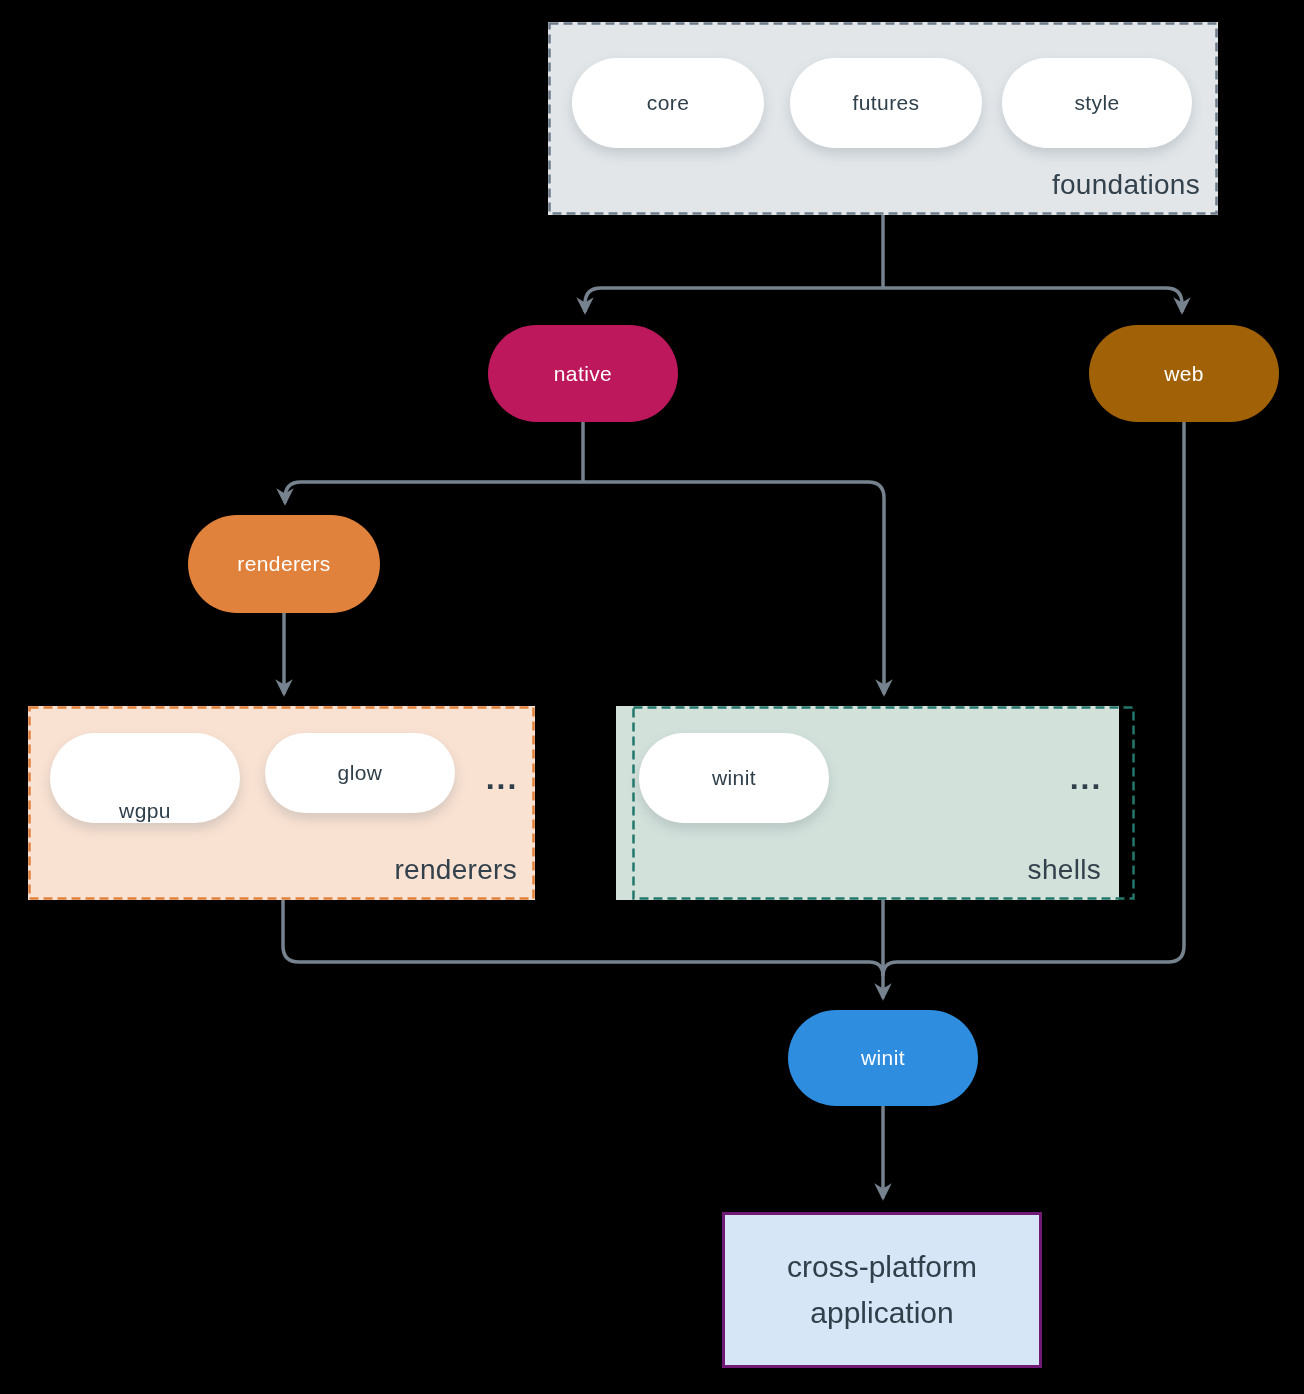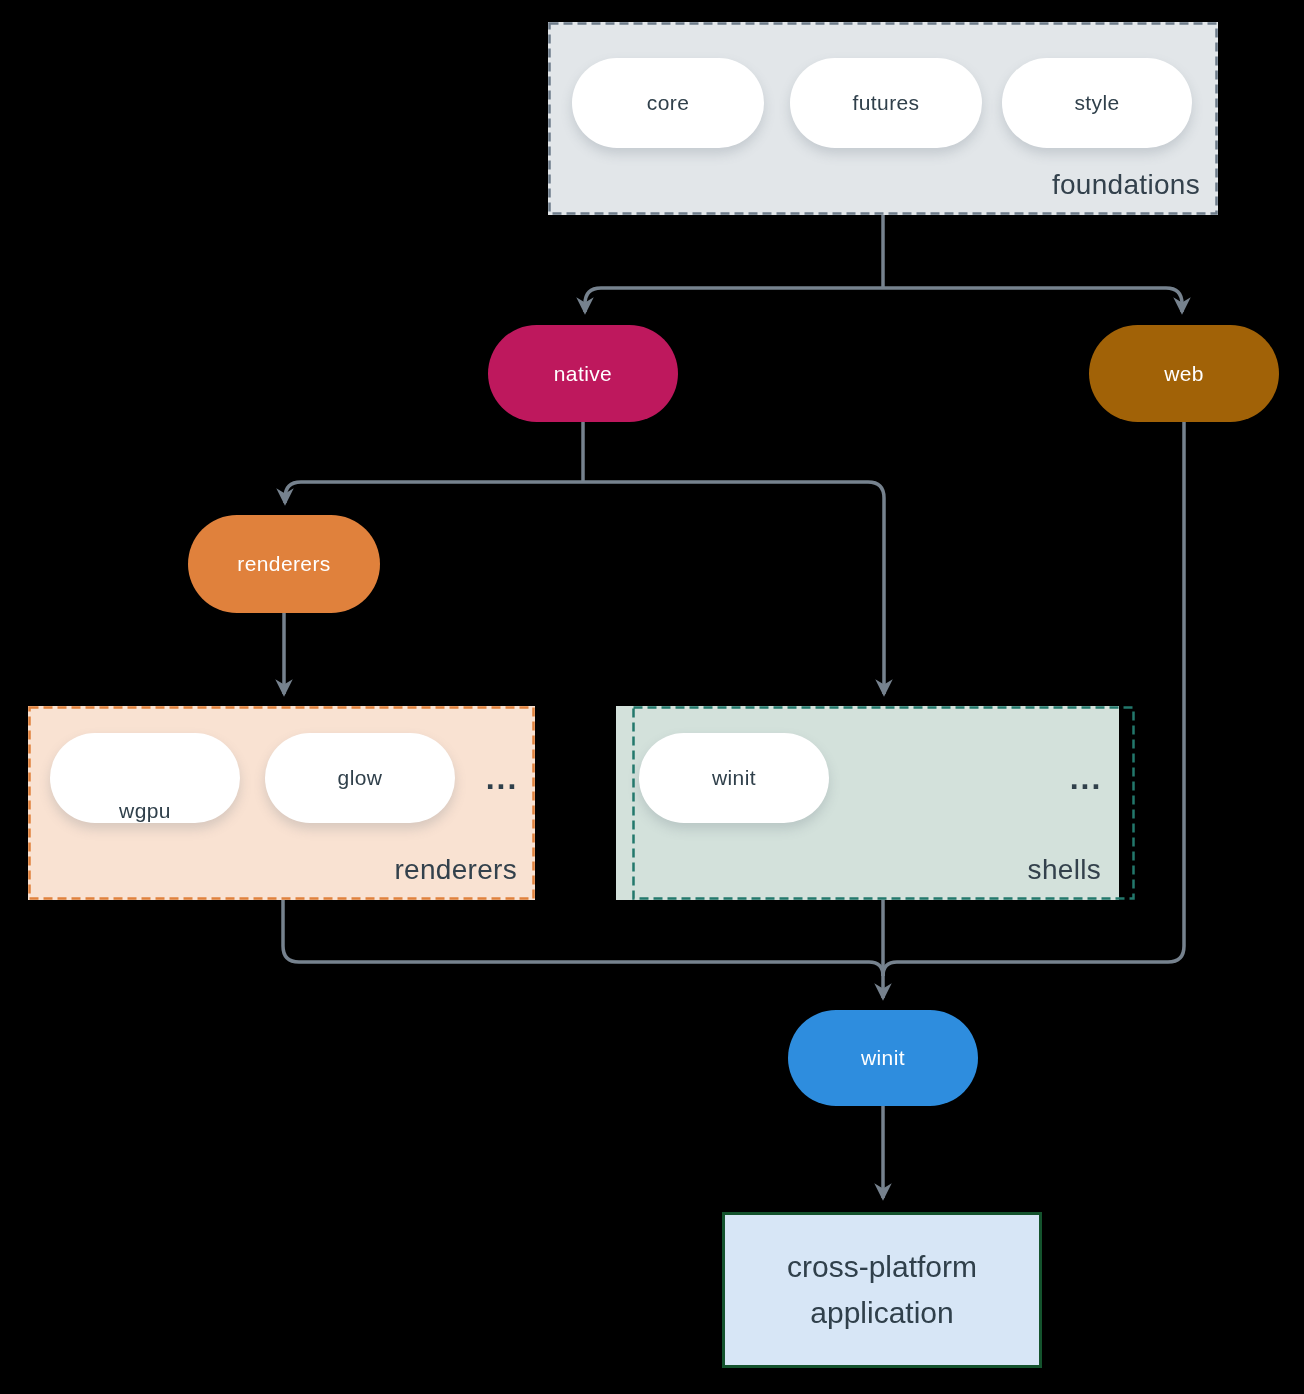--- a/index.html
+++ b/index.html
@@ -38,21 +38,21 @@
     background: #ffffff;
     color: #30404b;
     box-shadow: 0 6px 12px rgba(90, 105, 118, 0.22);
   }
   
   #p-core    { left: 24px;  top: 36px; width: 192px; height: 90px; }
   #p-futures { left: 242px; top: 36px; width: 192px; height: 90px; }
   #p-style   { left: 454px; top: 36px; width: 190px; height: 90px; }
   
   #p-wgpu { left: 22px;  top: 27px; width: 190px; height: 90px; align-items: flex-end; }
-  #p-glow { left: 237px; top: 27px; width: 190px; height: 90px; }
+  #p-glow { left: 237px; top: 27px; width: 190px; height: 80px; }
   
   #p-winit  { left: 23px;  top: 27px; width: 190px; height: 90px; }
   #p-glutin { left: 241px; top: 27px; width: 190px; height: 90px; }
   .ellipsis {
     position: absolute;
     top: 27px;
     height: 90px;
     width: 56px;
     display: flex;
     align-items: center;
@@ -69,21 +69,21 @@
   #p-web      { left: 1089px; top: 325px;  width: 190px; height: 97px; background: #a16207; color: #fff; }
   #p-graphics { left: 188px;  top: 515px;  width: 192px; height: 98px; background: #e0813c; color: #fff; }
   #p-iced     { left: 788px;  top: 1010px; width: 190px; height: 96px; background: #2e8dde; color: #fff; }
   
   #app-box {
     position: absolute;
     left: 722px; top: 1212px;
     width: 320px; height: 156px;
     box-sizing: border-box;
     background: #d7e6f6;
-    border: 3px solid #14532d;
+    border: 3px solid #701a75;
     display: flex;
     flex-direction: column;
     align-items: center;
     justify-content: center;
     color: #30404b;
     font-size: 30px;
     line-height: 46px;
     text-align: center;
   }
   .wires {

